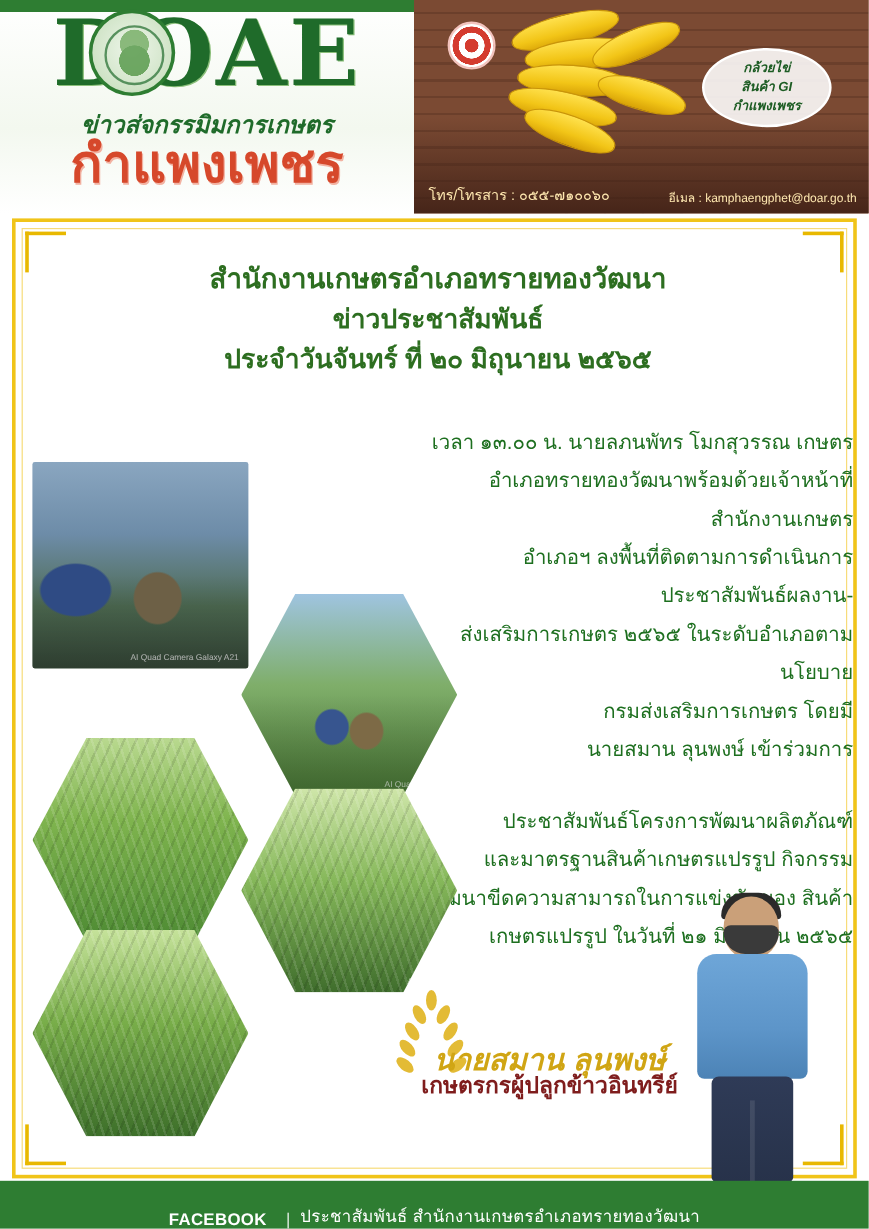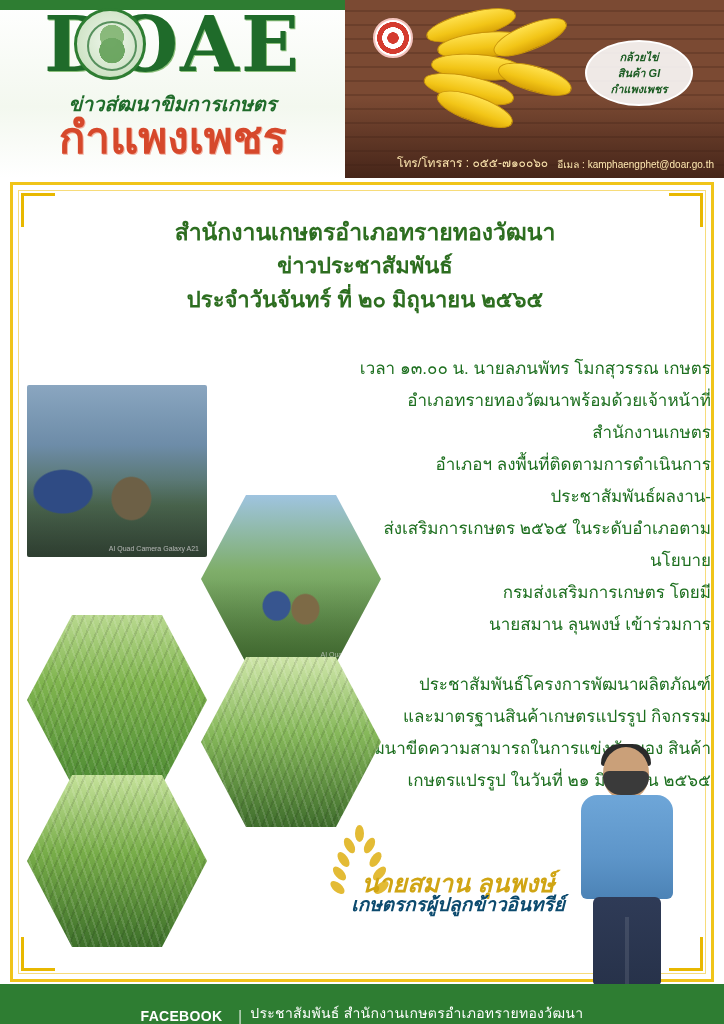--- a/index.html
+++ b/index.html
@@ -127,21 +127,20 @@
     position: absolute; top: 18px; left: 28px;
     width: 40px; height: 40px;
     border-radius: 50%;
     background: radial-gradient(circle, #d43b2f 0 22%, #ffffff 23% 42%, #d43b2f 43% 62%, #ffffff 63% 80%, #d43b2f 81% 100%);
     border: 2px solid #f3c3bd;
   }
   .header-contact {
     position: absolute; bottom: 6px; left: 12px;
     color: #ffe8b0;
     font-size: 12px;
-    margin-left: 40px;
   }
   .header-email {
     position: absolute; bottom: 6px; right: 10px;
     color: #ffe8b0;
     font-size: 10px;
   }
 
   
   .frame {
     position: absolute; top: 182px; left: 10px;
@@ -319,22 +318,21 @@
   }
   .sig-line1 {
     position: absolute; top: 38px; left: 0; width: 290px;
     font-size: 25px; font-weight: 700;
     color: #d0a514;
     font-style: italic;
   }
   .sig-line2 {
     position: absolute; top: 64px; left: 0; width: 290px;
     font-size: 19px; font-weight: 700;
-    color: #0c4a6e;
-    font-style: italic;
+    color: #7f1d1d;
   }
 
   
   .footer {
     position: absolute; bottom: 0; left: 0;
     width: 724px; height: 40px;
     background: #2e7d32;
     color: #ffffff;
     display: flex;
     align-items: flex-end;
@@ -349,21 +347,21 @@
 <body>
 
 <div class="page">
 
   <div class="header">
 
     <div class="header-left">
       <div class="header-green-bar"></div>
       <div class="doae-text">DOAE</div>
       <div class="doae-logo"></div>
-      <div class="header-sub1">ข่าวส่ฒนาขิมการเกษตร</div>
+      <div class="header-sub1">ข่าวส่จกรรมิมการเกษตร</div>
       <div class="header-sub2">กำแพงเพชร</div>
     </div>
 
     <div class="header-right">
       <div class="target-icon"></div>
       <div class="banana-bunch">
         <div class="banana b1"></div>
         <div class="banana b2"></div>
         <div class="banana b3"></div>
         <div class="banana b4"></div>

